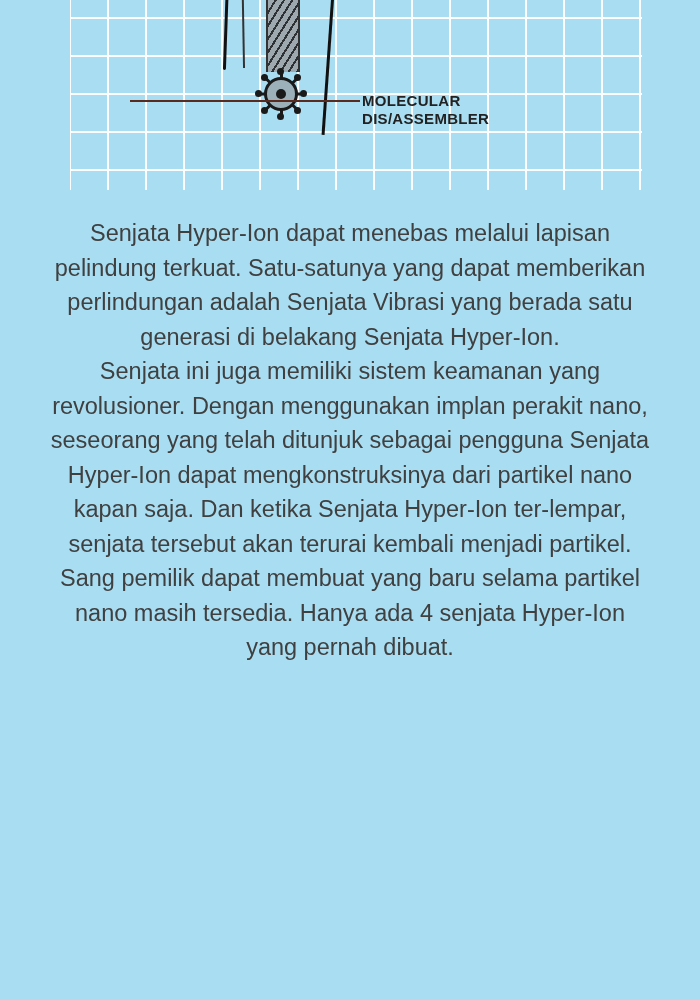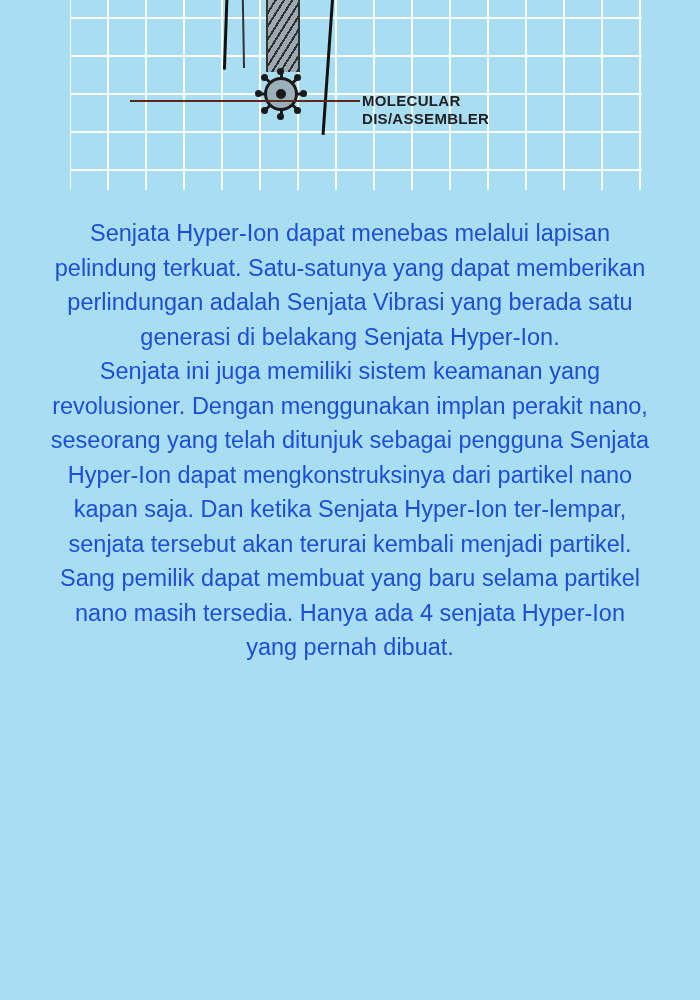--- a/index.html
+++ b/index.html
@@ -162,21 +162,21 @@
 
   
   .body-text {
     position: absolute;
     left: 48px;
     top: 216px;
     width: 604px;
     text-align: center;
     font-size: 23.5px;
     line-height: 1.47;
-    color: #1d4ed8;
+    color: #404040;
   }
   .body-text p {
     margin: 0;
   }
 
   
   .diagram-bottom {
     position: absolute;
     left: 70px;
     top: 922px;

